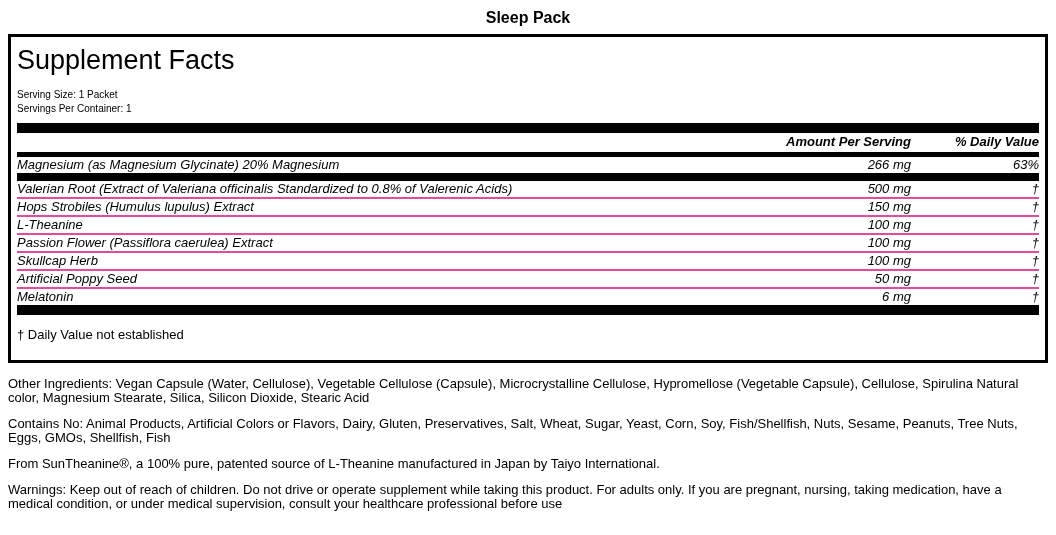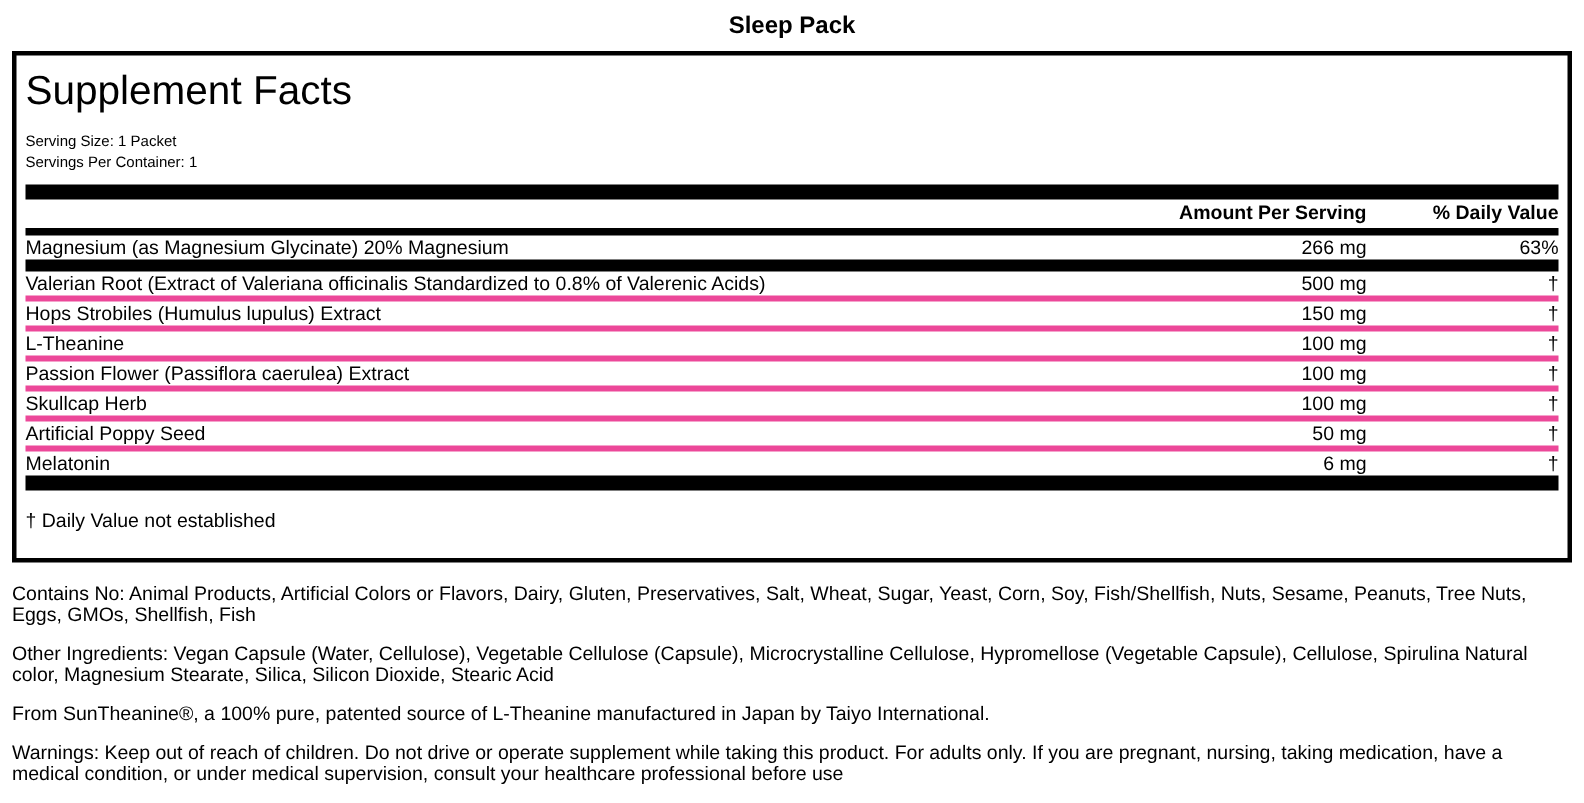--- a/index.html
+++ b/index.html
@@ -40,28 +40,29 @@
   .bar-thick  { height: 10px; }
   .bar-thin   { height: 5px;  }
   .bar-medium { height: 8px;  }
   .bar-top    { margin-top: 7px; }
 
   .t-row {
     display: flex;
     align-items: flex-end;
     font-size: 13px;
     line-height: 16px;
+    font-style: italic;
   }
   .t-row .col-name { flex: 1 1 auto; text-align: left; }
   .t-row .col-amt  { flex: 0 0 180px; text-align: right; }
   .t-row .col-dv   { flex: 0 0 128px; text-align: right; }
 
   .head-row { font-weight: 700; padding: 1px 0 2px 0; }
 
-  .ing-row { border-bottom: 4px solid #ec4899; }
+  .ing-row { border-bottom: 2px solid #ec4899; }
 
   .footnote {
     font-size: 13px;
     line-height: 14px;
     margin: 13px 0 18px 0;
   }
 
   .details { padding: 0 8px; }
   .details p {
     font-size: 13px;
@@ -142,17 +143,17 @@
     <span class="col-dv">†</span>
   </div>
 
   <div class="bar bar-thick"></div>
 
   <div class="footnote">† Daily Value not established</div>
 
 </div>
 
 <div class="details">
+  <p>Other Ingredients: Vegan Capsule (Water, Cellulose), Vegetable Cellulose (Capsule), Microcrystalline Cellulose, Hypromellose (Vegetable Capsule), Cellulose, Spirulina Natural color, Magnesium Stearate, Silica, Silicon Dioxide, Stearic Acid</p>
   <p>Contains No: Animal Products, Artificial Colors or Flavors, Dairy, Gluten, Preservatives, Salt, Wheat, Sugar, Yeast, Corn, Soy, Fish/Shellfish, Nuts, Sesame, Peanuts, Tree Nuts, Eggs, GMOs, Shellfish, Fish</p>
-  <p>Other Ingredients: Vegan Capsule (Water, Cellulose), Vegetable Cellulose (Capsule), Microcrystalline Cellulose, Hypromellose (Vegetable Capsule), Cellulose, Spirulina Natural color, Magnesium Stearate, Silica, Silicon Dioxide, Stearic Acid</p>
   <p>From SunTheanine®, a 100% pure, patented source of L-Theanine manufactured in Japan by Taiyo International.</p>
   <p>Warnings: Keep out of reach of children. Do not drive or operate supplement while taking this product. For adults only. If you are pregnant, nursing, taking medication, have a medical condition, or under medical supervision, consult your healthcare professional before use</p>
 </div>
 
 </body></html>

